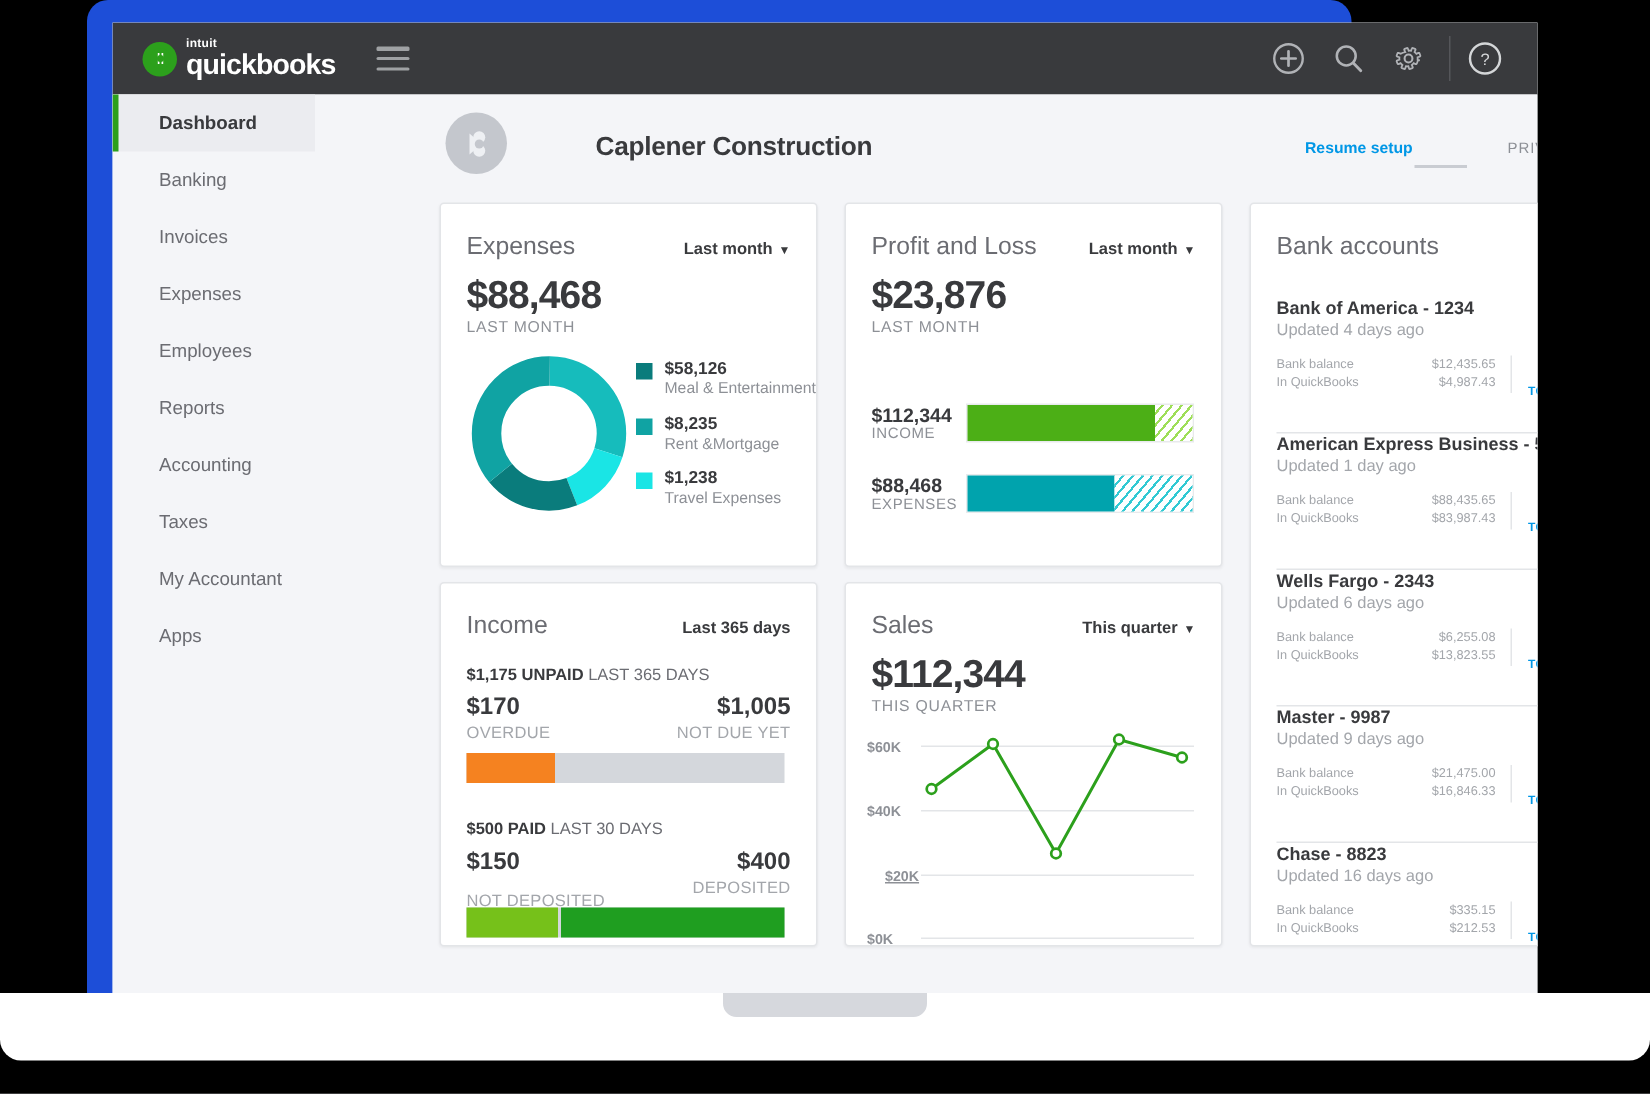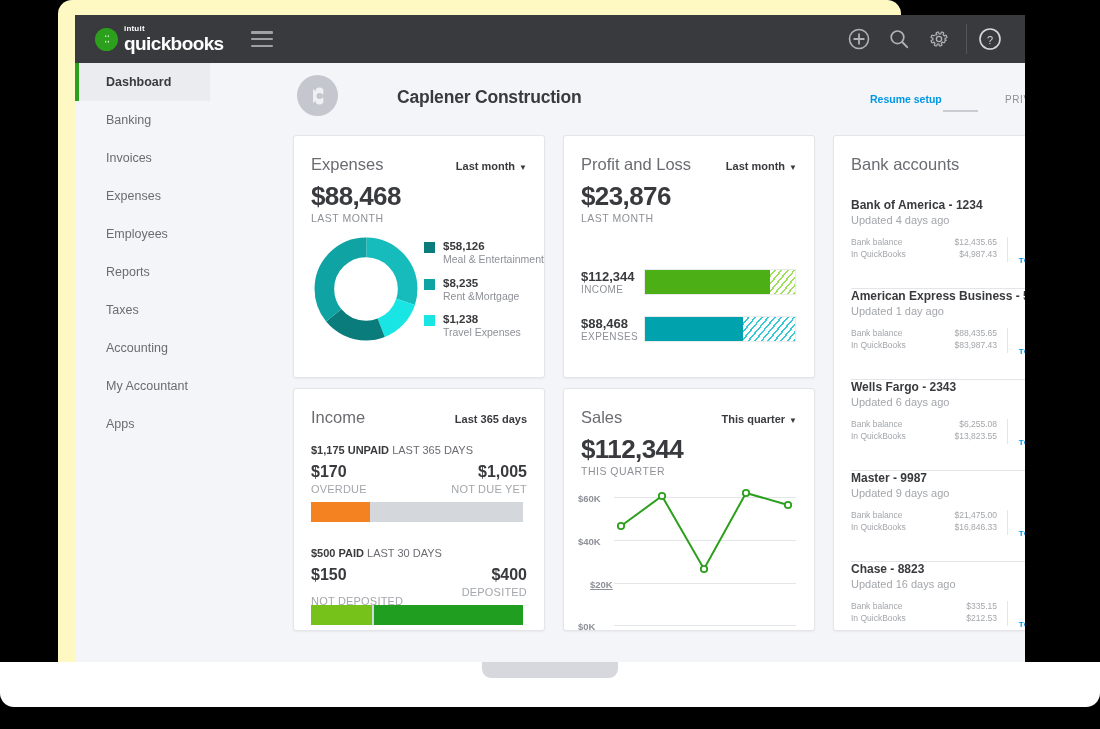--- a/index.html
+++ b/index.html
@@ -7,21 +7,21 @@
     width: 1100px; height: 729px;
     background: #000;
     font-family: "Liberation Sans", sans-serif;
     overflow: hidden;
   }
 
   
   #device {
     position: absolute; left: 58px; top: 0px;
     width: 843px; height: 664px;
-    background: #fef9c3;
+    background: #1d4ed8;
     border-radius: 14px 14px 0 0;
     box-shadow: 0 0 0 0 transparent;
   }
   #bezel-inner {
     position: absolute; left: 17px; top: 15px;
     width: 950px; height: 649px;
     background: #f4f5f8;
     overflow: hidden;
   }
   #chin {
@@ -235,24 +235,24 @@
       <div class="nav-item">
           <span>Expenses</span>
         </div>
       <div class="nav-item">
           <span>Employees</span>
         </div>
       <div class="nav-item">
           <span>Reports</span>
         </div>
       <div class="nav-item">
+          <span>Accounting</span>
+        </div>
+      <div class="nav-item">
           <span>Taxes</span>
-        </div>
-      <div class="nav-item">
-          <span>Accounting</span>
         </div>
       <div class="nav-item">
           <span>My Accountant</span>
         </div>
       <div class="nav-item">
           <span>Apps</span>
         </div>
     </div>
 
     <div id="content">

